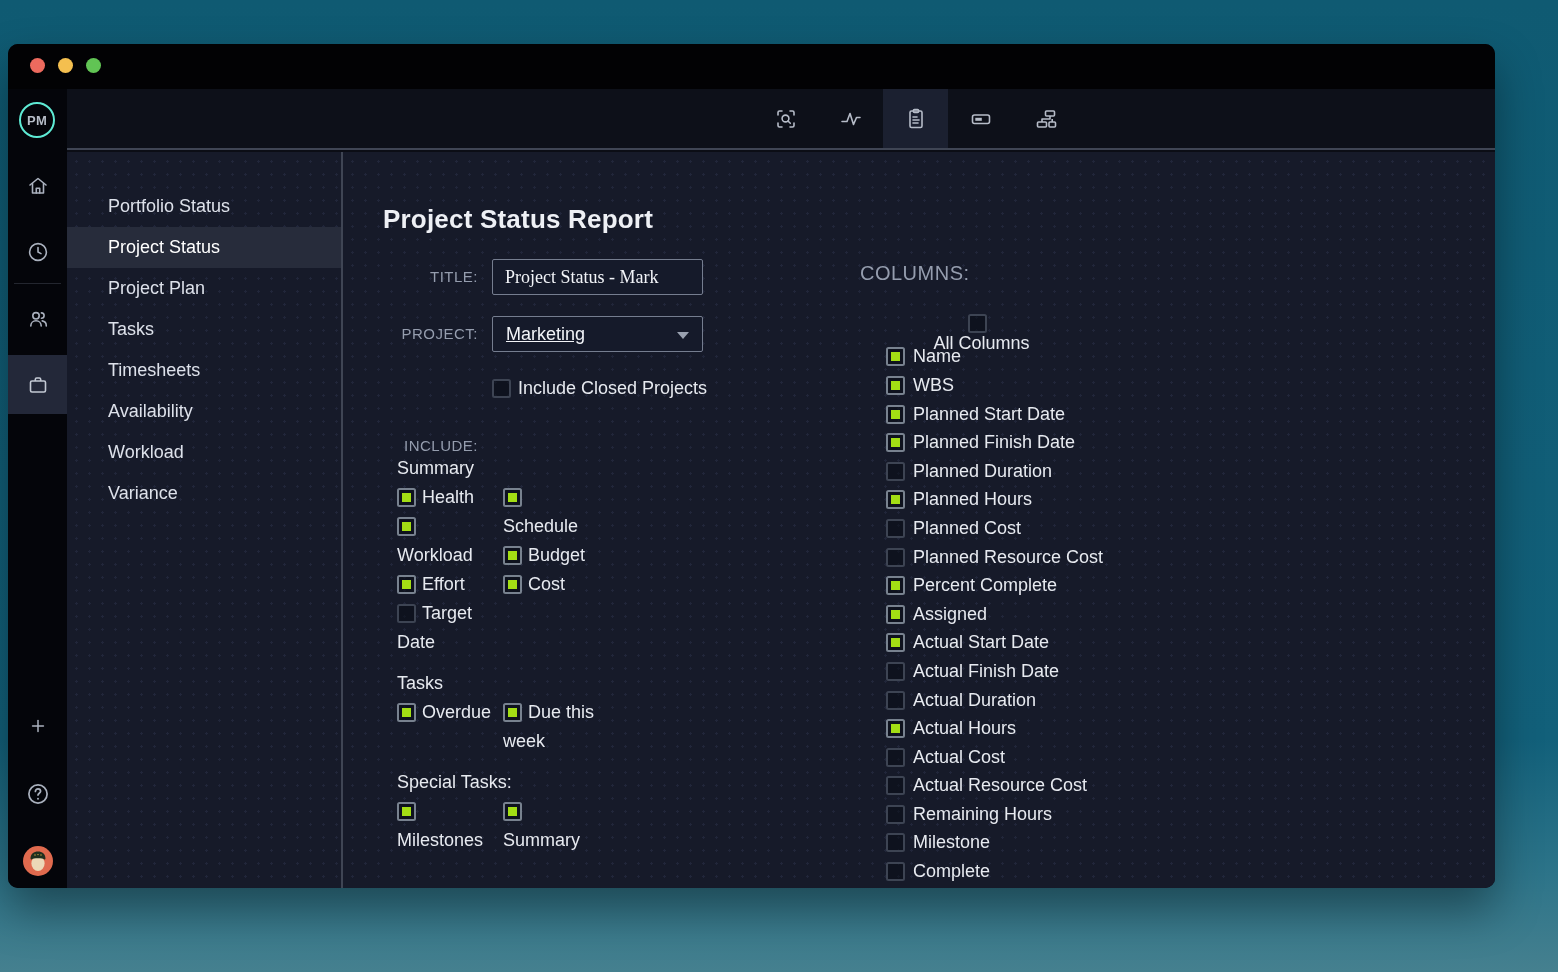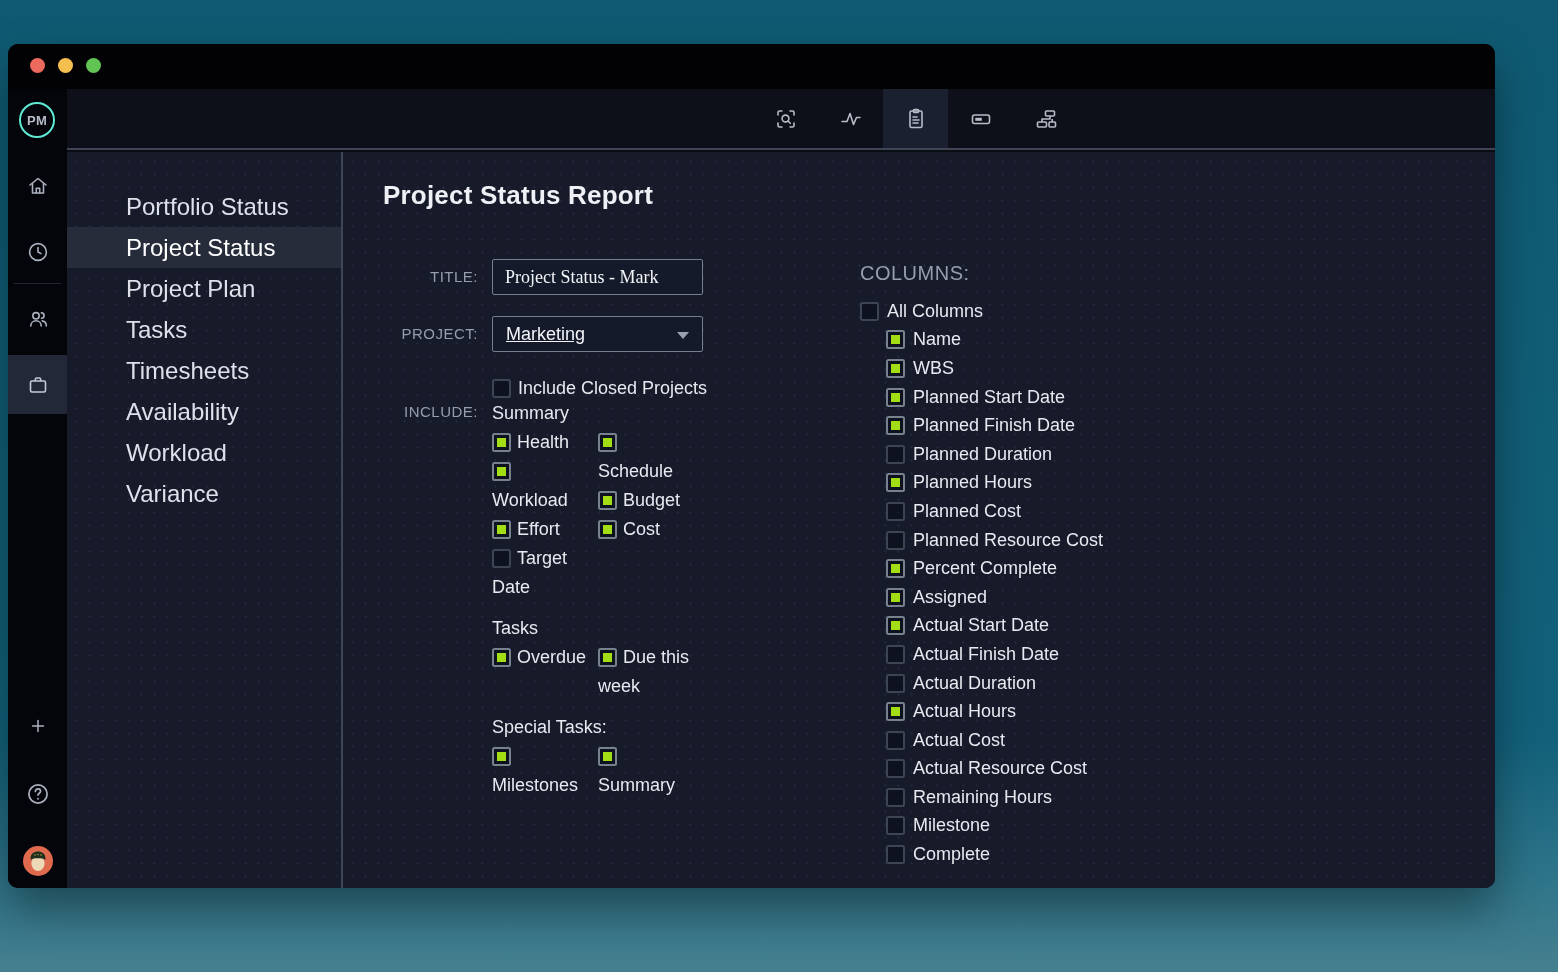--- a/index.html
+++ b/index.html
@@ -46,44 +46,44 @@
   .tool-btn.active{background:#1b2030;}
   
   .dots{
     background-color:var(--panel);
     background-image:radial-gradient(#21263a 1px,transparent 1.2px);
     background-size:13px 13px;background-position:3px 3px;
   }
   .reports-panel{position:absolute;left:59px;top:108px;width:276px;bottom:0;border-right:2px solid var(--divider);}
   .reports-title{margin:36px 0 0 41px;font-size:27px;font-weight:600;color:#eef0f5;}
   .menu{margin-top:34px;}
-  .menu-item{height:41px;line-height:41px;padding-left:59px;font-size:24px;color:#dde1ea;cursor:default;white-space:nowrap;}
+  .menu-item{height:41px;line-height:41px;padding-left:41px;font-size:18px;color:#dde1ea;cursor:default;white-space:nowrap;}
   .menu-item.active{background:#272c3b;color:#fff;}
   .main-panel{position:absolute;left:335px;top:108px;right:0;bottom:0;}
-  .form-title{position:absolute;left:40px;top:28px;margin:0;font-size:26px;font-weight:600;color:#eef0f5;letter-spacing:.2px;}
+  .form-title{position:absolute;left:40px;top:52px;margin:0;font-size:26px;font-weight:600;color:#eef0f5;letter-spacing:.2px;}
   
   .form-left{position:absolute;left:40px;top:107px;}
   .f-row{display:flex;}
   .f-label{width:95px;text-align:right;color:var(--muted);font-size:15px;letter-spacing:.5px;padding-top:9px;flex:0 0 auto;}
   .f-field{margin-left:14px;}
   .text-input{
     width:211px;height:36px;background:#151a2a;border:1px solid #757d8f;border-radius:2px;
     color:#f2f4f8;font-size:18px;padding:0 12px;font-family:Liberation Serif, serif;outline:none;
   }
   .select{
     width:211px;height:36px;background:#151a2a;border:1px solid #757d8f;border-radius:2px;
     color:#f2f4f8;font-size:18px;display:flex;align-items:center;padding:0 30px 0 13px;position:relative;text-decoration:underline;
   }
   .select::after{
     content:"";position:absolute;right:13px;top:15px;
     border-left:6px solid transparent;border-right:6px solid transparent;border-top:7px solid #99a1b0;
   }
   .row-project{margin-top:21px;}
   .row-closed{margin-top:26px;padding-left:109px;display:flex;align-items:center;font-size:18px;color:var(--text);}
-  .row-include{}
+  .row-include{margin-top:34px;flex-direction:column;}
   .row-include .f-label{padding-top:4px;}
   .inc-body{margin-left:14px;width:224px;}
   .inc-h{font-size:18px;line-height:29px;color:var(--text);}
   .inc-h.gap{margin-top:12px;}
   .cols2{display:flex;gap:8px;align-items:flex-start;}
   .ccol{width:98px;}
   .cell{display:block;width:98px;line-height:29px;font-size:18px;color:var(--text);}
   .cell .cb{vertical-align:-4px;margin-right:6px;}
   
   .cb{
@@ -91,21 +91,21 @@
     background:rgba(10,13,22,.55);position:relative;flex:0 0 auto;
   }
   .cb.on{border-color:#78828f;}
   .cb.on::after{content:"";position:absolute;inset:3px;background:var(--green);}
   .row-closed .cb{margin-right:7px;}
   
   .columns-block{position:absolute;left:517px;top:110px;}
   .columns-label{color:var(--muted);font-size:20px;letter-spacing:.5px;}
   .col-row{display:flex;align-items:center;height:28.6px;font-size:18px;color:var(--text);white-space:nowrap;}
   .col-row .cb{margin-right:8px;}
-  .all-row{margin-top:12px;}
+  .all-row{margin-top:29px;flex-direction:column;}
   .columns-list{margin-left:26px;}
 </style>
 </head>
 <body>
 
 <div class="window">
 
   <div class="titlebar">
     <div class="lights">
       <span class="light red"></span>

